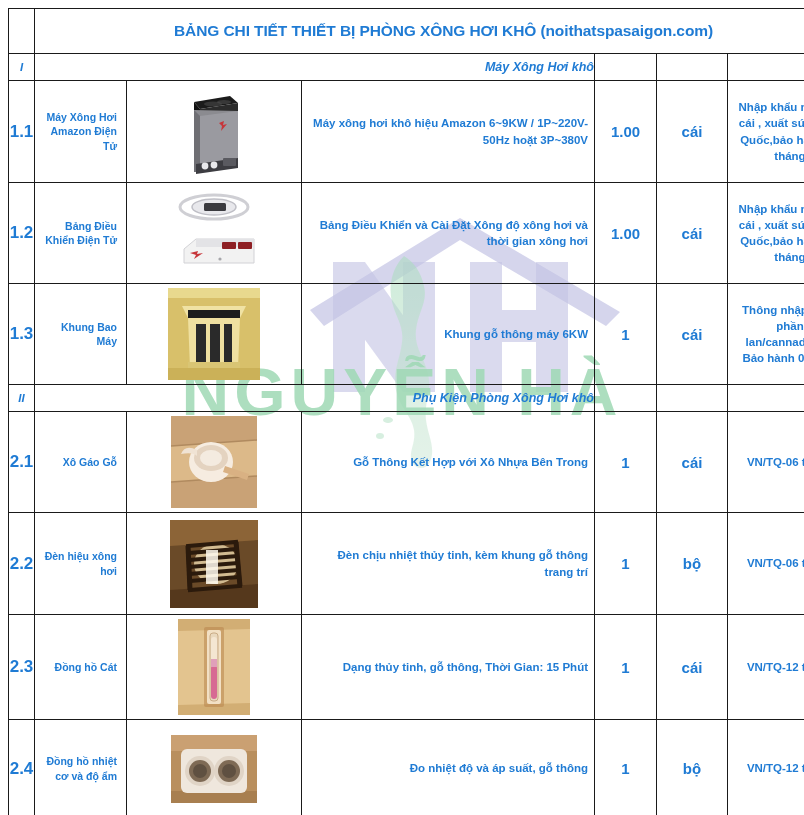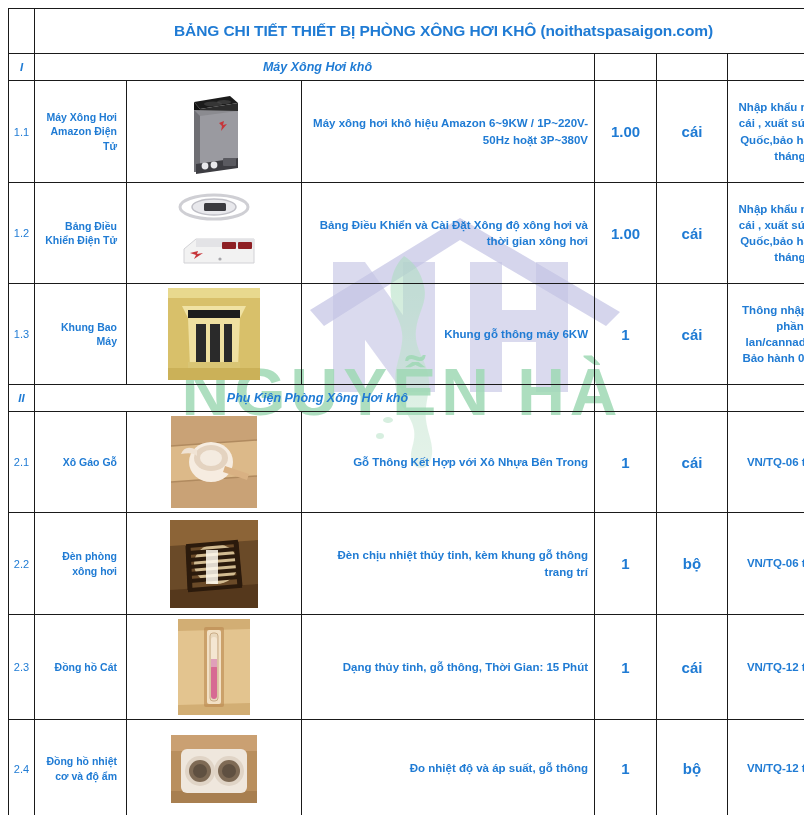--- a/index.html
+++ b/index.html
@@ -73,29 +73,29 @@
     font-weight: bold;
     font-style: italic;
     font-size: 11.5px;
   }
   .sec-label {
     color: #1f7bd4;
     font-weight: bold;
     font-style: italic;
     font-size: 12.5px;
     padding-left: 6px !important;
-    text-align: center;
+    text-align: right;
   }
 
   
   .idx {
     text-align: center;
     color: #1f7bd4;
-    font-weight: normal;
-    font-size: 11px;
+    font-weight: bold;
+    font-size: 17px;
     margin-top: 14px;
   }
   .name {
     color: #1f7bd4;
     font-weight: bold;
     font-size: 10.5px;
     padding: 0 9px !important;
     line-height: 1.35;
     text-align: right;
   }
@@ -286,21 +286,21 @@
     <path d="M26 34 q-12 -6 -16 4 q12 -2 16 2 Z" fill="#f0e3d4"></path>
   </svg>
         </td>
         <td class="desc">Gỗ Thông Kết Hợp với Xô Nhựa Bên Trong</td>
         <td class="qty">1</td>
         <td class="unit">cái</td>
         <td class="note">VN/TQ-06 tháng</td>
       </tr>
       <tr class="r-tall">
         <td class="idx">2.2</td>
-        <td class="name">Đèn phòng xông hơi</td>
+        <td class="name">Đèn hiệu xông hơi</td>
         <td class="imgcell">
           <svg class="photo" width="88" height="88" viewBox="0 0 88 88" xmlns="http://www.w3.org/2000/svg">
     <rect x="0" y="0" width="88" height="88" fill="#6a4a28"></rect>
     <path d="M0 0 L88 0 L88 20 L0 26 Z" fill="#8c6437"></path>
     <path d="M0 70 L88 64 L88 88 L0 88 Z" fill="#55381c"></path>
     <ellipse cx="46" cy="44" rx="22" ry="20" fill="#f5e2b4" opacity=".75"></ellipse>
     <path d="M18 26 L66 22 L70 66 L20 70 Z" fill="none" stroke="#2b1a0c" stroke-width="4"></path>
     <g stroke="#2b1a0c" stroke-width="4">
       <line x1="19" y1="33" x2="67" y2="29"></line>
       <line x1="19" y1="40" x2="68" y2="36"></line>

